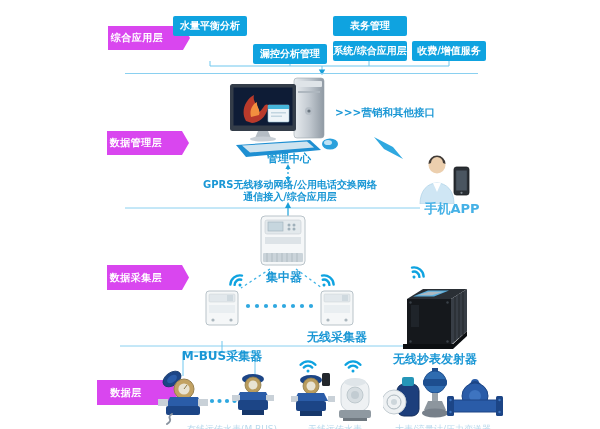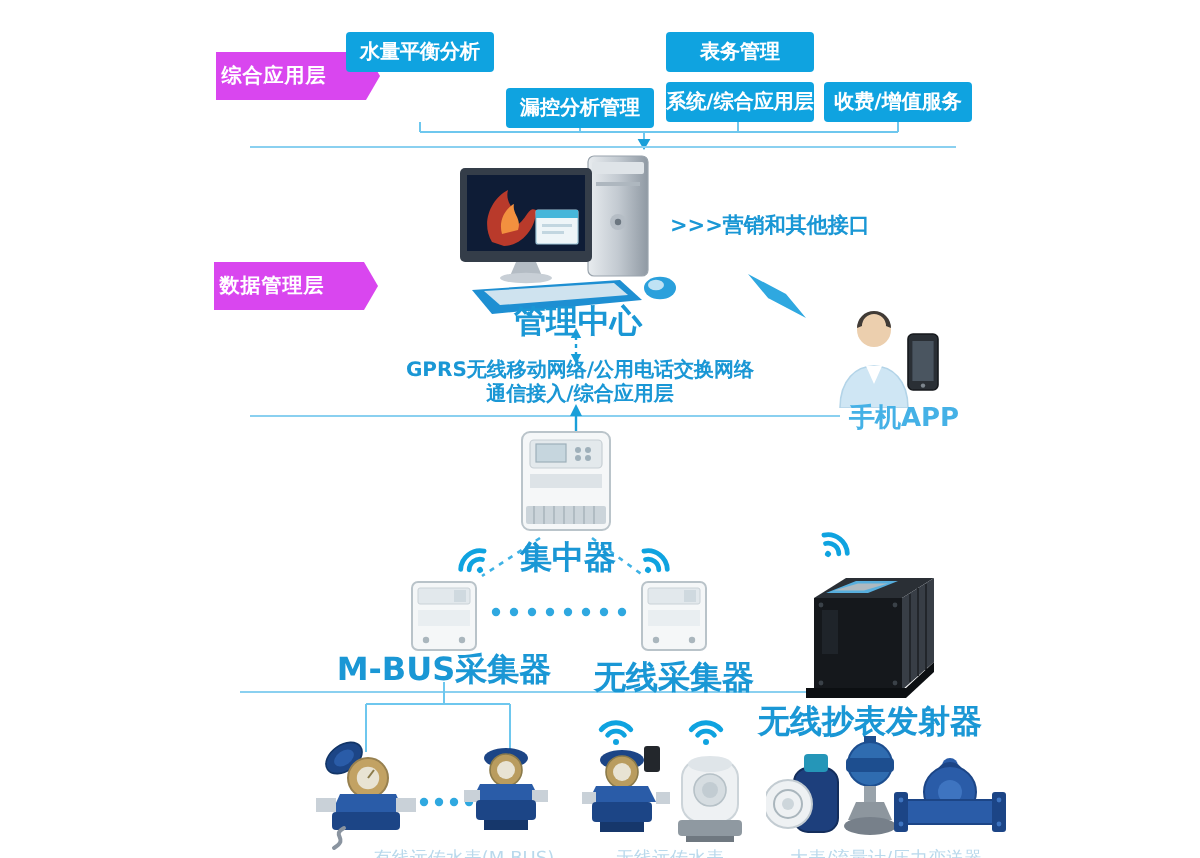--- a/index.html
+++ b/index.html
@@ -5,21 +5,21 @@
   html,body{margin:0;padding:0;background:#fff;}
   .stage{position:relative;width:600px;height:429px;background:#fff;overflow:hidden;
          font-family:"DejaVu Sans",sans-serif;}
   .tag{position:absolute;height:24px;background:#d946ef;color:#fff;font-size:10px;
        font-weight:bold;display:flex;align-items:center;justify-content:center;
        padding-right:24px;letter-spacing:.5px;
        clip-path:polygon(0 0,calc(100% - 7px) 0,100% 50%,calc(100% - 7px) 100%,0 100%);}
   .btn{position:absolute;width:74px;height:20px;background:#0fa3e0;color:#fff;
        font-size:10px;font-weight:bold;display:flex;align-items:center;
        justify-content:center;border-radius:2px;white-space:nowrap;}
-  .lbl{position:absolute;color:#1a97d5;font-size:16px;font-weight:bold;
+  .lbl{position:absolute;color:#1a97d5;font-size:12px;font-weight:bold;
        white-space:nowrap;transform:translateX(-50%);}
   .lbl2{position:absolute;color:#1a97d5;font-size:10px;font-weight:bold;
         white-space:nowrap;transform:translateX(-50%);}
   .note{position:absolute;color:#1a97d5;font-size:10.5px;font-weight:bold;white-space:nowrap;}
   .applbl{position:absolute;color:#45b1e6;font-size:13px;font-weight:bold;
           white-space:nowrap;transform:translateX(-50%);}
   .cut{position:absolute;top:423px;color:#b9d9ec;font-size:9px;white-space:nowrap;
        transform:translateX(-50%);}
   svg.dev{position:absolute;}
   #wires{position:absolute;left:0;top:0;}
@@ -102,20 +102,22 @@
     </g>
     <g transform="translate(353,371)" stroke="#0fa3e0" stroke-width="2.4" stroke-linecap="round" fill="none">
       <circle cx="0" cy="0" r="1.5" fill="#0fa3e0" stroke="none"></circle>
       <path d="M-4.2 -3.4 A 5.4 5.4 0 0 1 4.2 -3.4"></path>
       <path d="M-7.4 -6.2 A 9.7 9.7 0 0 1 7.4 -6.2"></path>
     </g>
   </svg>
 
   <div class="tag" style="left:108px;top:26px;width:58px;">综合应用层</div>
   <div class="tag" style="left:107px;top:131px;width:58px;">数据管理层</div>
+  <div class="tag" style="left:107px;top:265px;width:58px;height:25px;">数据采集层</div>
+  <div class="tag" style="left:97px;top:380px;width:58px;height:25px;">数据层</div>
 
   <div class="btn" style="left:173px;top:16px;">水量平衡分析</div>
   <div class="btn" style="left:253px;top:16px;margin-top:28px;">漏控分析管理</div>
   <div class="btn" style="left:333px;top:16px;">表务管理</div>
   <div class="btn" style="left:333px;top:41px;">系统/综合应用层</div>
   <div class="btn" style="left:412px;top:41px;">收费/增值服务</div>
 
   <svg class="dev" style="left:224px;top:77px;" width="120" height="82" viewBox="0 0 120 82">
     <defs>
       <linearGradient id="twr" x1="0" y1="0" x2="1" y2="0">
@@ -147,21 +149,21 @@
     </g>
     <g>
       <path d="M12 68 L86 63 L97 73 L22 80 Z" fill="#1e8fd2"></path>
       <path d="M18 68.5 L83 64.5 L90 70.5 L26 75.5 Z" fill="#cfe3ef"></path>
     </g>
     <g>
       <ellipse cx="106" cy="67" rx="8" ry="5.6" fill="#2aa0dc"></ellipse>
       <ellipse cx="104" cy="65.5" rx="4" ry="2.6" fill="#bfe2f4"></ellipse>
     </g>
   </svg>
-  <div class="lbl" style="left:289px;top:151px;font-size:16px;">管理中心</div>
+  <div class="lbl" style="left:289px;top:151px;font-size:11px;">管理中心</div>
   <div class="note" style="left:335px;top:106px;">&gt;&gt;&gt;营销和其他接口</div>
 
   <svg class="dev" style="left:414px;top:152px;" width="58" height="52" viewBox="0 0 58 52">
     <g>
       <path d="M6 52 C6 38 14 31 23 31 C32 31 40 38 40 52 Z" fill="#cfe6f4" stroke="#b3d4e8" stroke-width=".8"></path>
       <path d="M19 31 L23 40 L27 31 Z" fill="#ffffff"></path>
       <circle cx="23" cy="13" r="8.5" fill="#eccfae"></circle>
       <path d="M14.5 12 a8.5 8.5 0 0 1 17 0 l-2.5 -1 a6 6 0 0 0 -12 0 z" fill="#413b36"></path>
     </g>
     <g>
@@ -190,21 +192,21 @@
   <div class="lbl" style="left:284px;top:269px;">集中器</div>
 
   <svg class="dev" style="left:203px;top:289px;" width="38" height="38" viewBox="0 0 38 38">
     <rect x="3" y="2" width="32" height="34" rx="3" fill="#f5f7f8" stroke="#b9c3c9" stroke-width="1"></rect>
     <rect x="6" y="5" width="26" height="8" rx="1" fill="#e2e8ec" stroke="#cad2d7" stroke-width=".5"></rect>
     <rect x="24" y="6" width="6" height="6" fill="#cfd9df"></rect>
     <rect x="6" y="16" width="26" height="8" fill="#e9eef1"></rect>
     <circle cx="10" cy="31" r="1.6" fill="#aab6bd"></circle>
       <circle cx="28" cy="31" r="1.6" fill="#aab6bd"></circle>
   </svg>
-  <div class="lbl" style="left:222px;top:325px;">M-BUS采集器</div>
+  <div class="lbl" style="left:222px;top:348px;">M-BUS采集器</div>
 
   <svg class="dev" style="left:318px;top:289px;" width="38" height="38" viewBox="0 0 38 38">
     <rect x="3" y="2" width="32" height="34" rx="3" fill="#f5f7f8" stroke="#b9c3c9" stroke-width="1"></rect>
     <rect x="6" y="5" width="26" height="8" rx="1" fill="#e2e8ec" stroke="#cad2d7" stroke-width=".5"></rect>
     <rect x="24" y="6" width="6" height="6" fill="#cfd9df"></rect>
     <rect x="6" y="16" width="26" height="8" fill="#e9eef1"></rect>
     <circle cx="10" cy="31" r="1.6" fill="#aab6bd"></circle>
       <circle cx="28" cy="31" r="1.6" fill="#aab6bd"></circle>
   </svg>
   <div class="lbl" style="left:337px;top:329px;">无线采集器</div>

